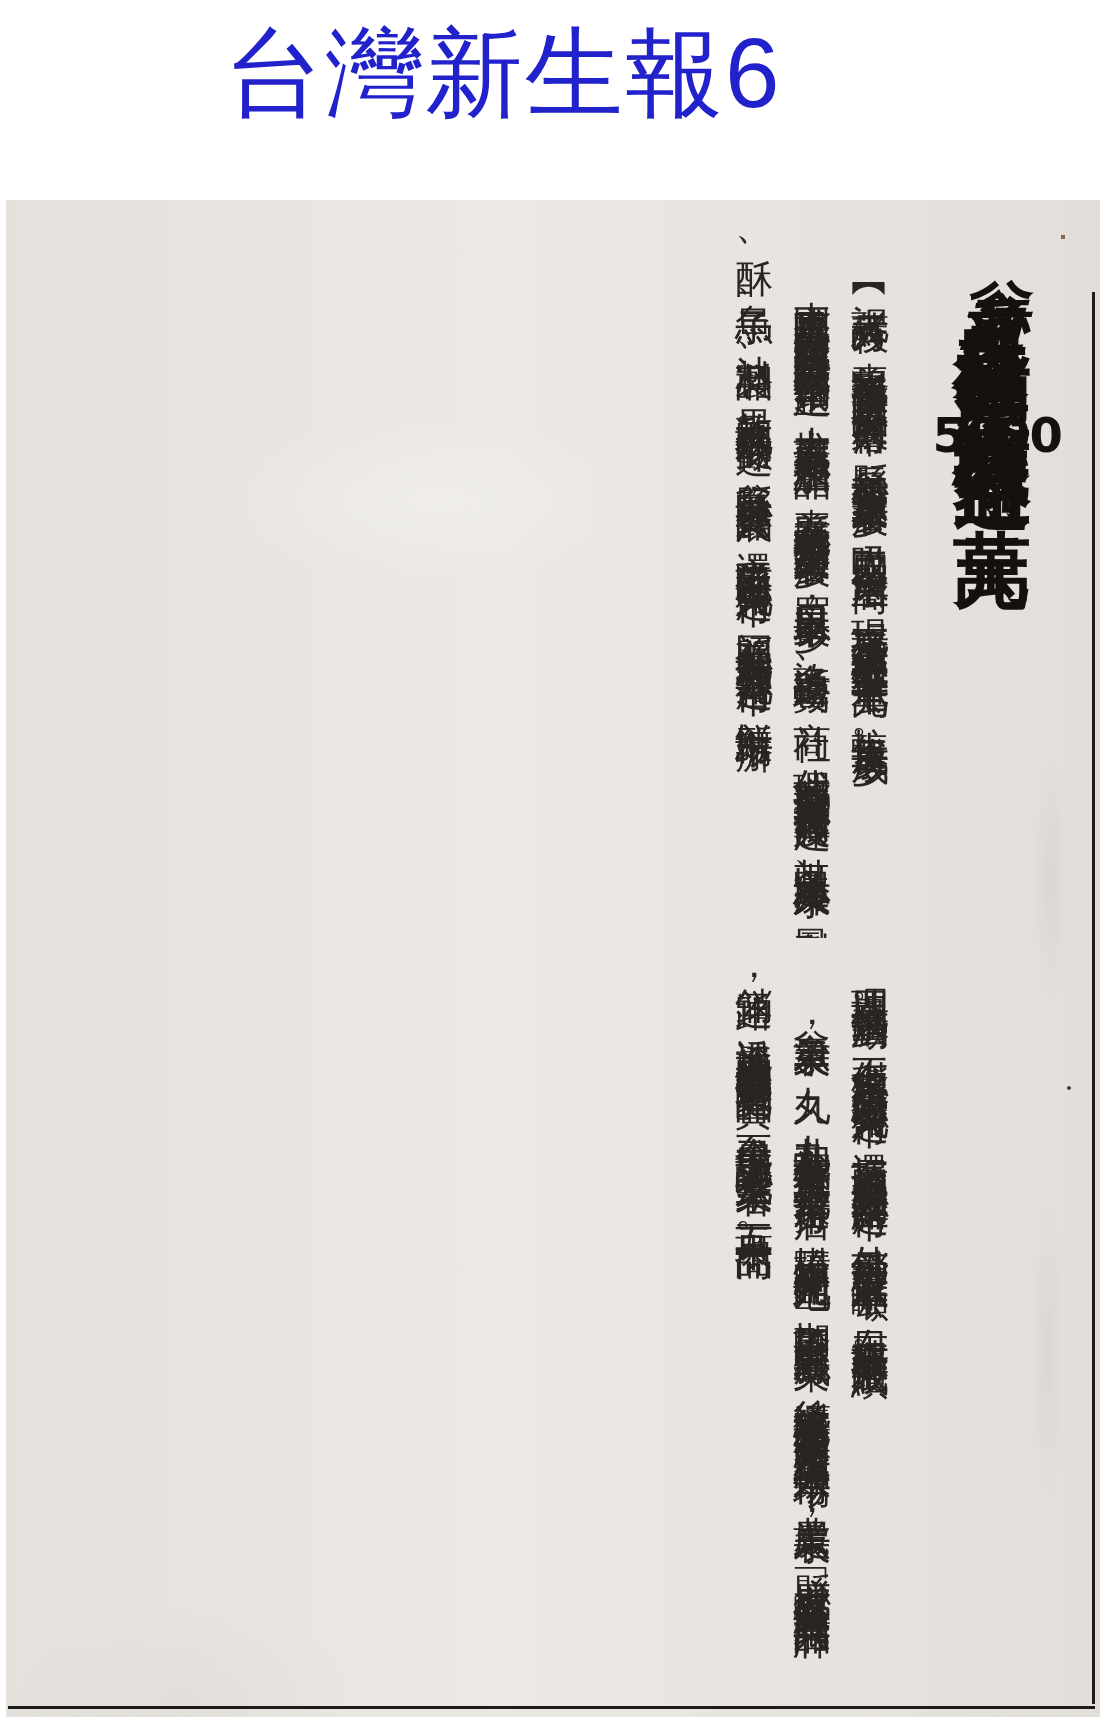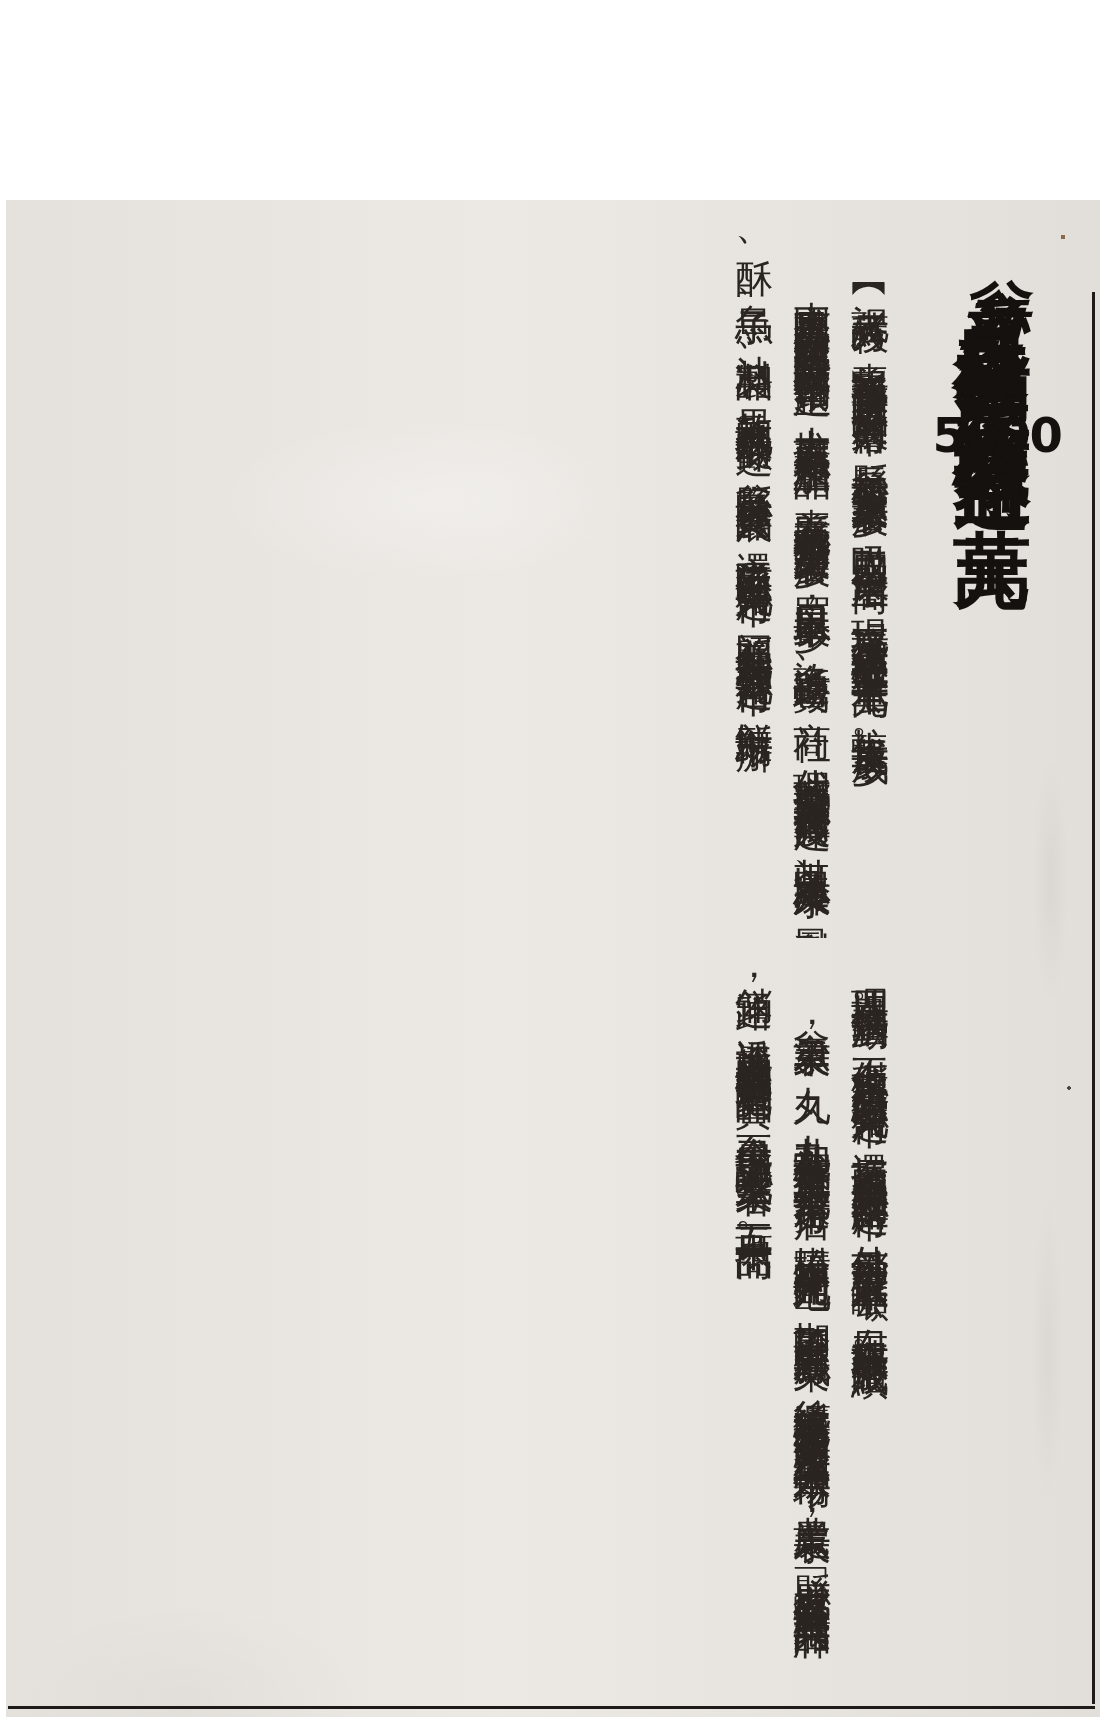--- a/index.html
+++ b/index.html
@@ -96,20 +96,21 @@
   .band p { margin: 0; padding: 0; text-indent: 41px; }
   .band p.no-indent { text-indent: 0; }
   .band-top    { left: 21px; top: 30px;  width: 872px; height: 708px; }
   .band-bottom { left: 21px; top: 758px; width: 872px; height: 708px; }
 </style>
 </head>
 <body>
 
 <div class="page">
 
+  <h1 class="page-title">台灣新生報6</h1>
 
   <div class="paper">
 
     <div class="headline">
       <span class="hl-callig">翁章梁</span><span class="hl-big">赴日行銷農產</span><span class="hl-gap"></span><span class="hl-big">商機效益逾</span><span class="hl-num">5600</span><span class="hl-big">萬元</span>
     </div>
 
     <div class="band band-top">
       <p>【記者蘇秀枝／嘉義報導】今年東京國際食品展於日前落幕，縣長翁章梁帶領八家業者參展，吸引三四四位買主洽商，現場接單及後續一年商機效益五千六百七十萬元，較去年成長二成多。</p>
       <p>東京國際食品展嘉義館以「阿里山美好滋味」做爲行銷主題，大力推廣嘉義縣農產和加工品，嘉義縣有八家具外銷潛力業者參展，買主以日本最多，許多通路賣場、商社、代理商都對嘉義縣農產持高度興趣，其中以急速冷凍水果、鳳梨酥、烏魚子、油料製品、果乾和地瓜酥最受歡迎。翁縣長除參與食品展，還率隊前往山口縣丸久超市、福岡縣丸共超市和大分縣丸宮超市、新鮮市場辦</p>

